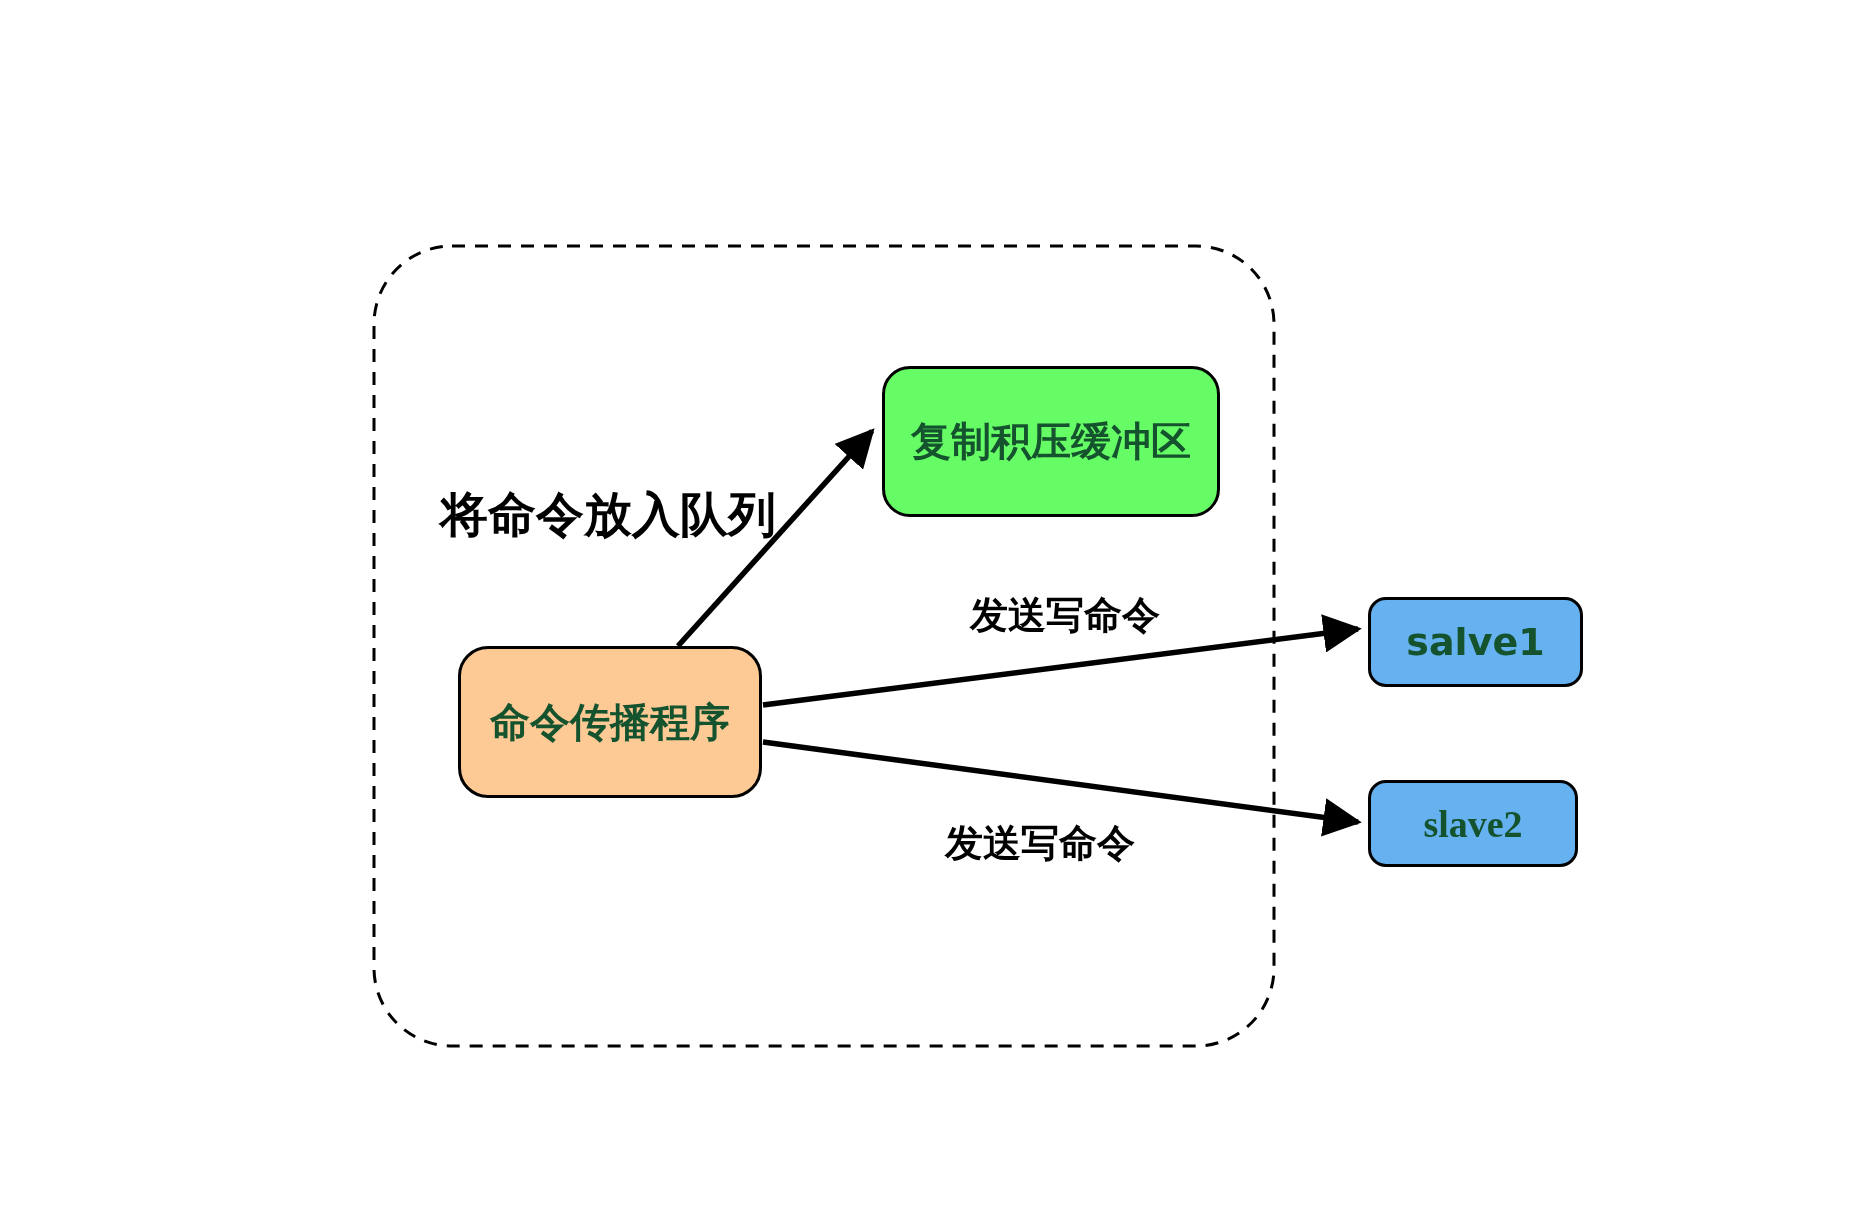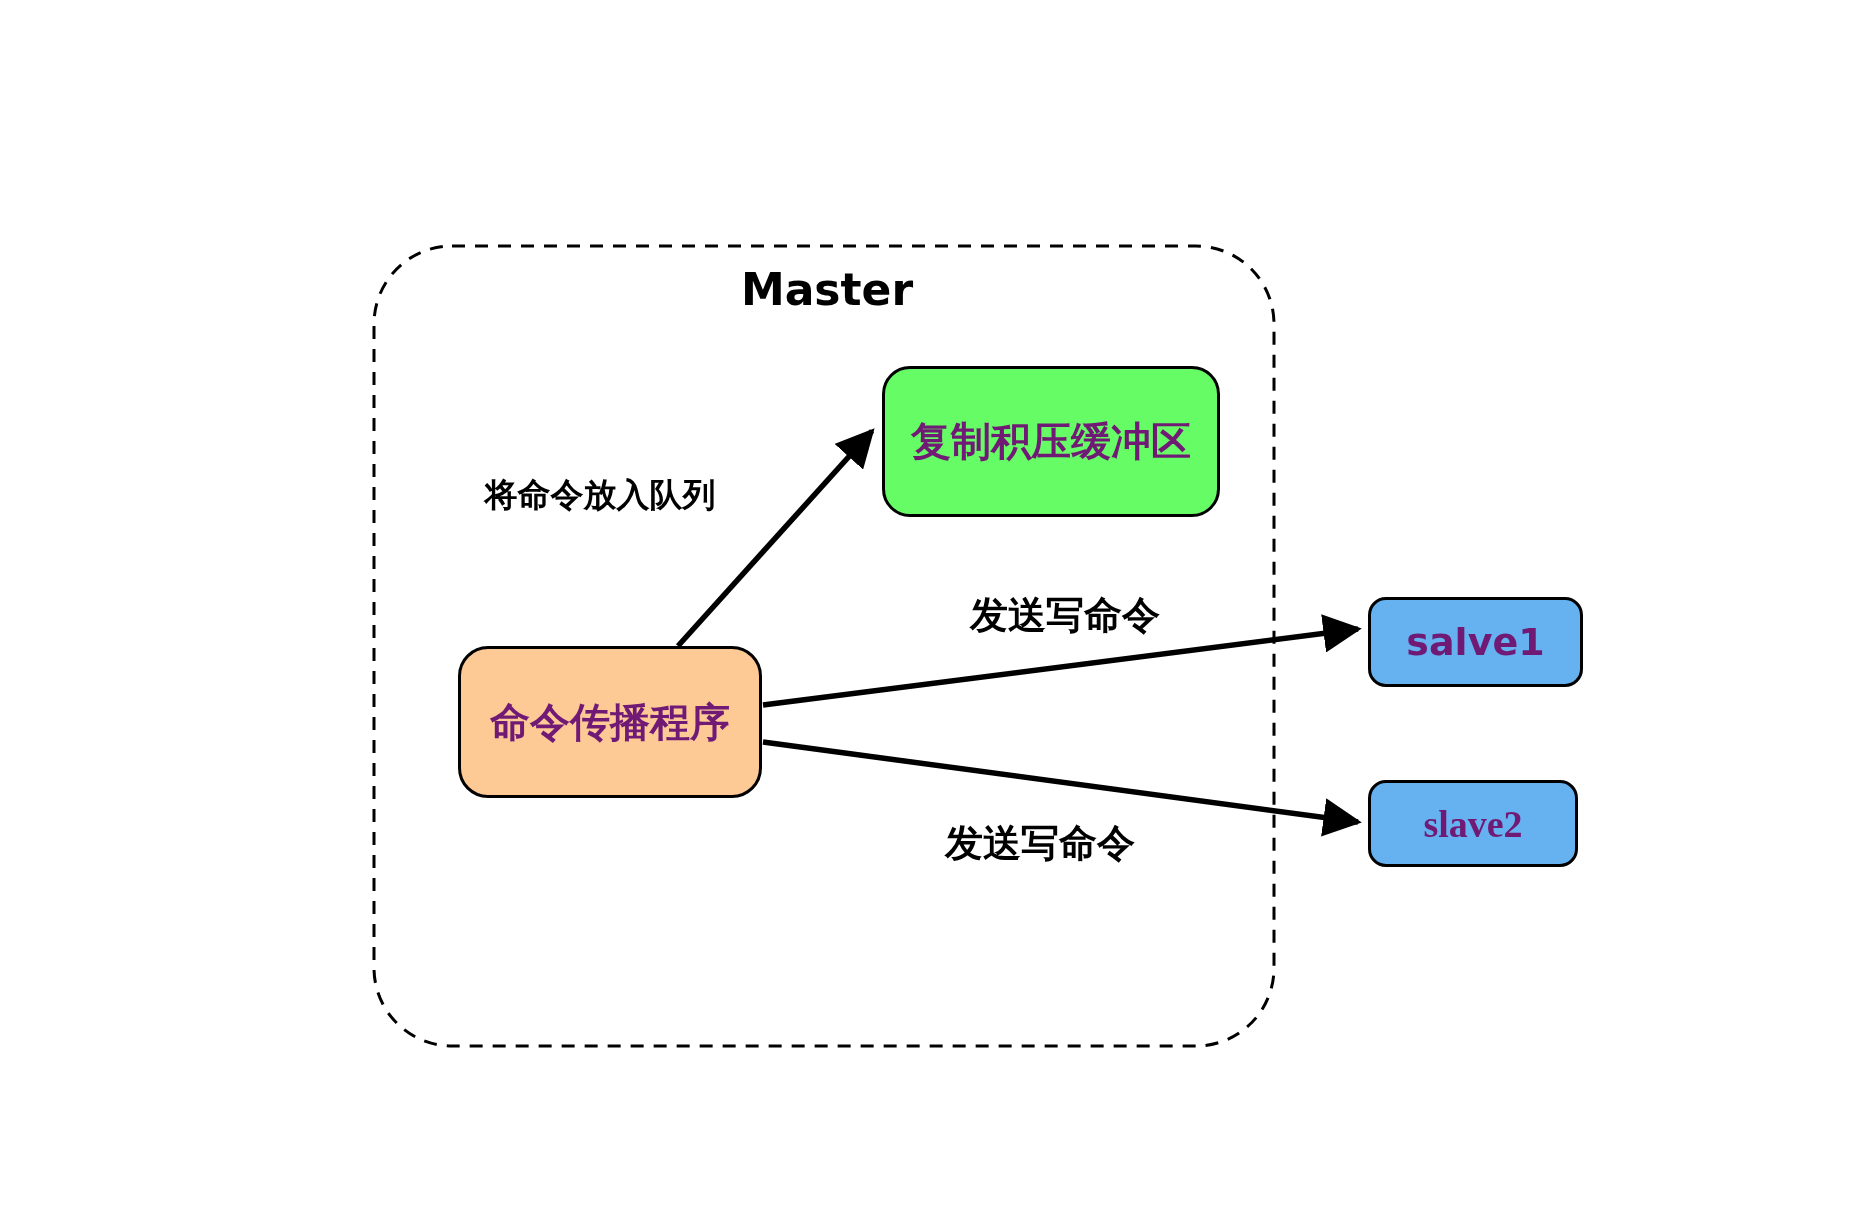--- a/index.html
+++ b/index.html
@@ -15,21 +15,21 @@
   .master-frame{
     fill:none;stroke:var(--line,#000);stroke-width:3;
     stroke-dasharray:13 10;
   }
   .edge-line{stroke:var(--line,#000);stroke-width:5.5;fill:none;}
   #arrowhead path{fill:var(--line,#000);}
 
   .node{
     position:absolute;display:flex;align-items:center;justify-content:center;
     border:3px solid var(--line,#000);box-sizing:border-box;
-    font-weight:bold;color:#701a75;text-align:center;
+    font-weight:bold;color:#14532d;text-align:center;
   }
   #node-buffer{
     left:882px;top:366px;width:338px;height:151px;border-radius:28px;
     background:var(--green,#66fc66);font-size:40px;
   }
   #node-propagator{
     left:458px;top:646px;width:304px;height:152px;border-radius:30px;
     background:var(--orange,#fdca96);font-size:40px;
   }
   #node-salve1{
@@ -39,21 +39,21 @@
   #node-slave2{
     left:1368px;top:780px;width:210px;height:87px;border-radius:18px;
     background:var(--blue,#66b2f0);font-size:38px;font-family:Liberation Serif, serif;
   }
 
   .float-label{
     position:absolute;font-weight:bold;color:#000;text-align:center;
     white-space:nowrap;
   }
   #master-label{left:702px;top:264px;width:250px;font-size:44px;}
-  #edge-label-queue{left:440px;top:473px;width:320px;font-size:33px;}
+  #edge-label-queue{left:440px;top:483px;width:320px;font-size:48px;}
   #edge-label-send1{left:950px;top:590px;width:230px;font-size:38px;}
   #edge-label-send2{left:925px;top:818px;width:230px;font-size:38px;}
 </style>
 </head>
 <body>
 
 <div id="canvas">
 
   <svg width="1860" height="1221" viewBox="0 0 1860 1221">
     <defs>
@@ -64,21 +64,20 @@
 
     <rect class="master-frame" x="374" y="246" width="900" height="800" rx="78" ry="78"></rect>
 
     <line class="edge-line" x1="678" y1="646" x2="872" y2="431" marker-end="url(#arrowhead)"></line>
 
     <line class="edge-line" x1="763" y1="705" x2="1358" y2="629" marker-end="url(#arrowhead)"></line>
 
     <line class="edge-line" x1="763" y1="742" x2="1358" y2="822" marker-end="url(#arrowhead)"></line>
   </svg>
 
-  <div id="master-label" class="float-label">Master</div>
 
   <div id="node-buffer" class="node">
     <span>复制积压缓冲区</span>
   </div>
 
   <div id="node-propagator" class="node">
     <span>命令传播程序</span>
   </div>
 
   <div id="node-salve1" class="node">

